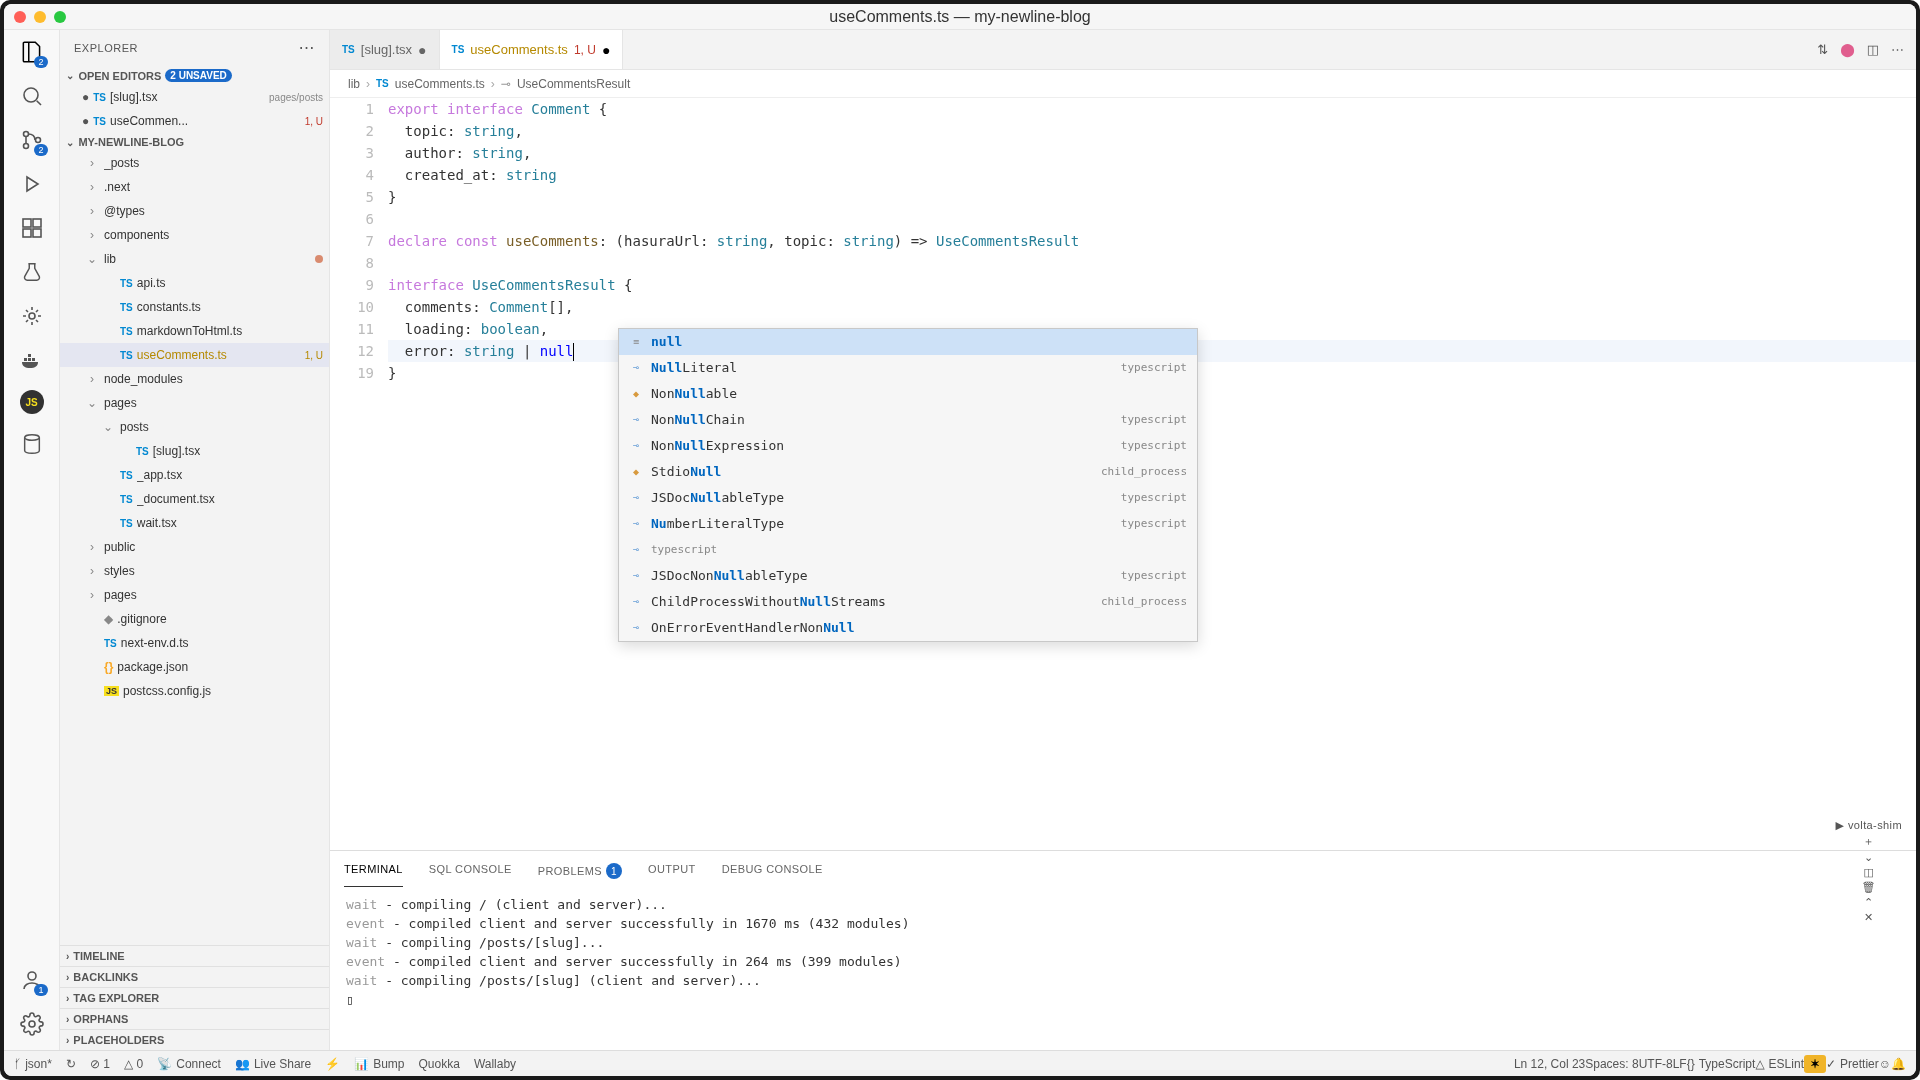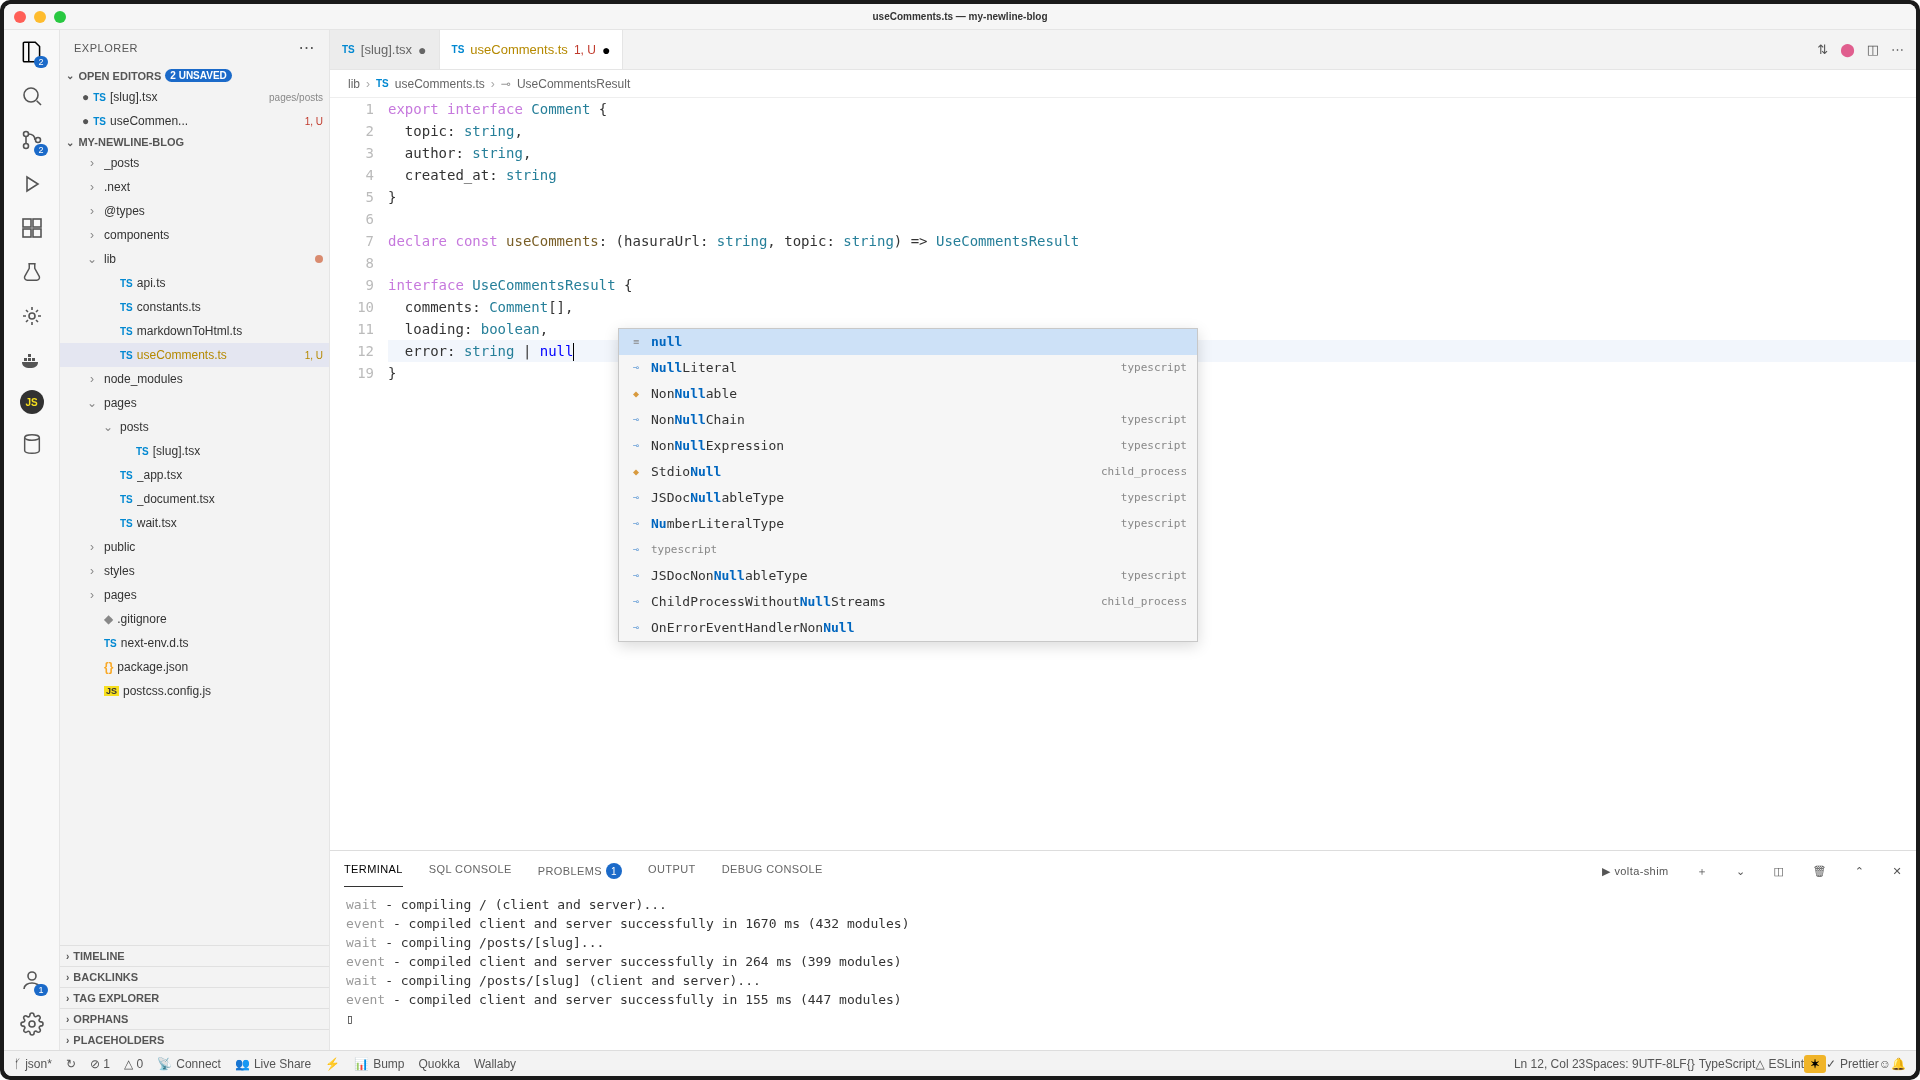--- a/index.html
+++ b/index.html
@@ -2,21 +2,21 @@
 <html><head>
 <meta charset="utf-8">
 <style>
 * { margin:0; padding:0; box-sizing:border-box; }
 body { font-family: -apple-system, BlinkMacSystemFont, "Segoe UI", Helvetica, Arial, sans-serif; font-size:13px; background:#fff; color:#333; overflow:hidden; }
 .window { width:1920px; height:1080px; margin:0 auto; background:#1a1a1a; border-radius:10px; overflow:hidden; position:relative; }
 .inner { position:absolute; inset:4px; background:#fff; border-radius:8px; display:flex; flex-direction:column; overflow:hidden; }
 .titlebar { height:26px; display:flex; align-items:center; justify-content:center; position:relative; background:#f6f6f6; border-bottom:1px solid #e5e5e5; }
 .traffic { position:absolute; left:10px; display:flex; gap:8px; }
 .traffic span { width:12px; height:12px; border-radius:50%; display:block; }
-.titlebar .title { font-size:10px; color:#333;font-weight:bold; }
+.titlebar .title { font-size:16px; color:#333; }
 .main { flex:1; display:flex; min-height:0; }
 .activitybar { width:56px; background:#f8f8f8; border-right:1px solid #e5e5e5; display:flex; flex-direction:column; align-items:center; padding-top:8px; gap:16px; }
 .activitybar .ab-item { width:28px; height:28px; display:flex; align-items:center; justify-content:center; color:#555; position:relative; }
 .activitybar .ab-item.active { color:#000; }
 .activitybar .ab-item .badge { position:absolute; bottom:-2px; right:-2px; background:#1b6ac9; color:#fff; font-size:9px; border-radius:8px; padding:0 4px; line-height:12px; }
 .activitybar .spacer { flex:1; }
 .sidebar { width:270px; background:#f3f3f3; border-right:1px solid #e5e5e5; display:flex; flex-direction:column; font-size:12px; overflow:hidden; }
 .sidebar-header { height:36px; display:flex; align-items:center; padding:0 14px; color:#555; letter-spacing:.5px; font-size:11px; font-weight:500; }
 .sidebar-header .dots { margin-left:auto; font-size:16px; line-height:8px; color:#555; }
 .section-head { display:flex; align-items:center; padding:3px 6px; font-weight:700; font-size:11px; color:#555; text-transform:uppercase; gap:4px; }
@@ -54,21 +54,21 @@
 .ac-row.selected { background:#cde1f7; }
 .ac-icon { width:14px; height:14px; display:flex; align-items:center; justify-content:center; font-size:10px; }
 .ac-text { flex:1; font-family:Menlo,Consolas,monospace; }
 .ac-text .hl { color:#0066bf; font-weight:600; }
 .ac-detail { font-size:11px; color:#888; font-family:Menlo,Consolas,monospace; }
 .panel { height:200px; border-top:1px solid #ddd; display:flex; flex-direction:column; }
 .panel-tabs { display:flex; height:40px; align-items:center; padding:0 14px; gap:26px; font-size:11px; color:#666; letter-spacing:.4px; }
 .panel-tabs .pt { padding:8px 0; }
 .panel-tabs .pt.active { color:#000; border-bottom:1px solid #333; }
 .panel-tabs .badge-blue { background:#1b6ac9; color:#fff; border-radius:50%; width:16px; height:16px; display:inline-flex; align-items:center; justify-content:center; font-size:10px; margin-left:4px; }
-.panel-tabs .pt-actions { margin-left:auto; display:flex; gap:28px; align-items:center; color:#555; }
+.panel-tabs .pt-actions { margin-left:auto; display:flex; gap:2px; align-items:center; color:#555;flex-direction:column; }
 .terminal { flex:1; font-family:Menlo,Consolas,monospace; font-size:13px; padding:4px 16px; color:#333; overflow:auto; line-height:19px; }
 .terminal .dim { color:#999; }
 .statusbar { height:26px; background:#f3f3f3; border-top:1px solid #ddd; display:flex; align-items:center; padding:0 10px; font-size:12px; gap:14px; color:#555; }
 .statusbar .right { margin-left:auto; display:flex; align-items:center; }
 .sb-item { display:flex; align-items:center; gap:4px; }
 .sb-amber { background:#f0b429; color:#000; padding:2px 6px; border-radius:3px; font-weight:600; }
 svg { display:block; }
 </style>
 </head>
 <body>
@@ -464,42 +464,41 @@
             <span>⌃</span>
             <span>✕</span>
           </div>
         </div>
         <div class="terminal" id="terminal">
                 <div><span class="dim">wait</span>  - compiling / (client and server)...</div>
                 <div><span class="dim">event</span>  - compiled client and server successfully in 1670 ms (432 modules)</div>
                 <div><span class="dim">wait</span>  - compiling /posts/[slug]...</div>
                 <div><span class="dim">event</span>  - compiled client and server successfully in 264 ms (399 modules)</div>
                 <div><span class="dim">wait</span>  - compiling /posts/[slug] (client and server)...</div>
-                <div><span class="dim">event</span>  - compiled client and server successfully in 155 ms (447 modules)</div>
                 <div>▯</div>
               </div>
       </div>
     </div>
   </div>
 </div>
 
 <div class="statusbar">
   <span class="sb-item">ᚶ <span>json*</span></span>
   <span class="sb-item">↻</span>
   <span class="sb-item">⊘ 1</span>
   <span class="sb-item">△ 0</span>
   <span class="sb-item">📡 <span>Connect</span></span>
   <span class="sb-item">👥 <span>Live Share</span></span>
   <span class="sb-item">⚡</span>
   <span class="sb-item">📊 <span>Bump</span></span>
   <span class="sb-item">Quokka</span>
   <span class="sb-item">Wallaby</span>
   <div class="right">
     <span class="sb-item">Ln 12, Col 23</span>
-    <span class="sb-item">Spaces: 9</span>
+    <span class="sb-item">Spaces: 8</span>
     <span class="sb-item">UTF-8</span>
     <span class="sb-item">LF</span>
     <span class="sb-item">{} <span>TypeScript</span></span>
     <span class="sb-item">△ <span>ESLint</span></span>
     <span class="sb-item sb-amber">✶</span>
     <span class="sb-item">✓ <span>Prettier</span></span>
     <span class="sb-item">☺</span>
     <span class="sb-item">🔔</span>
   </div>
 </div>

